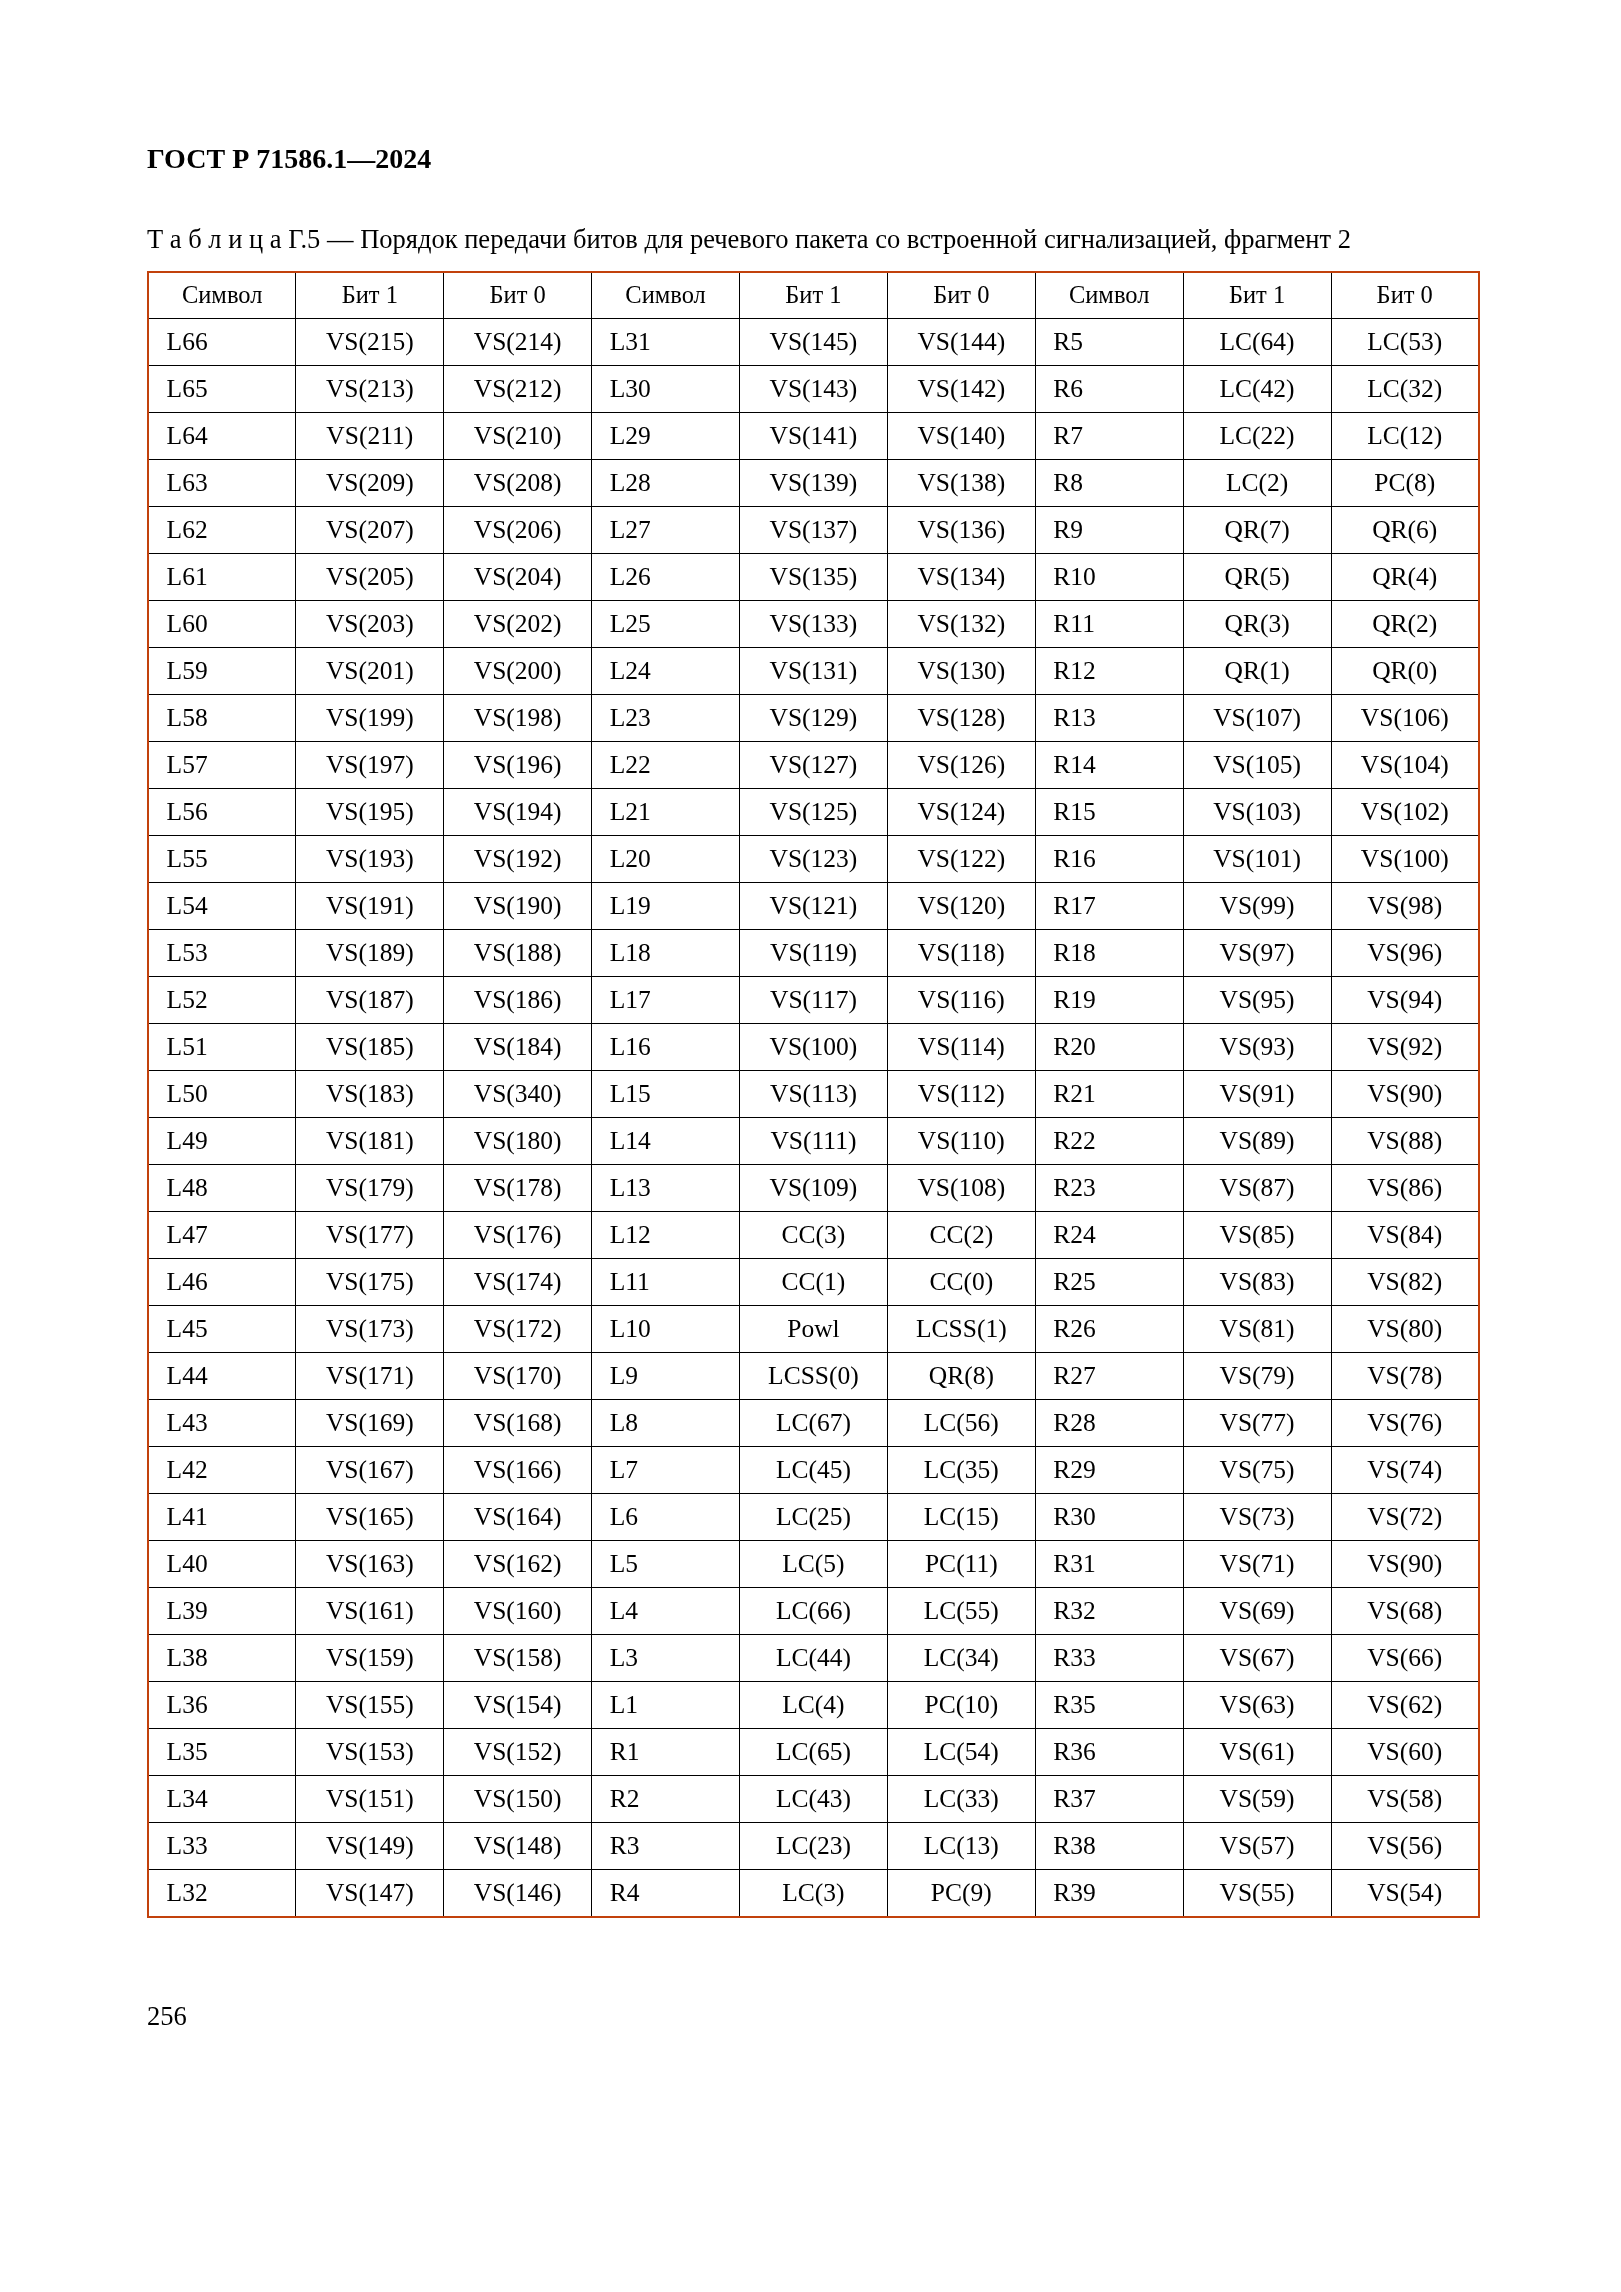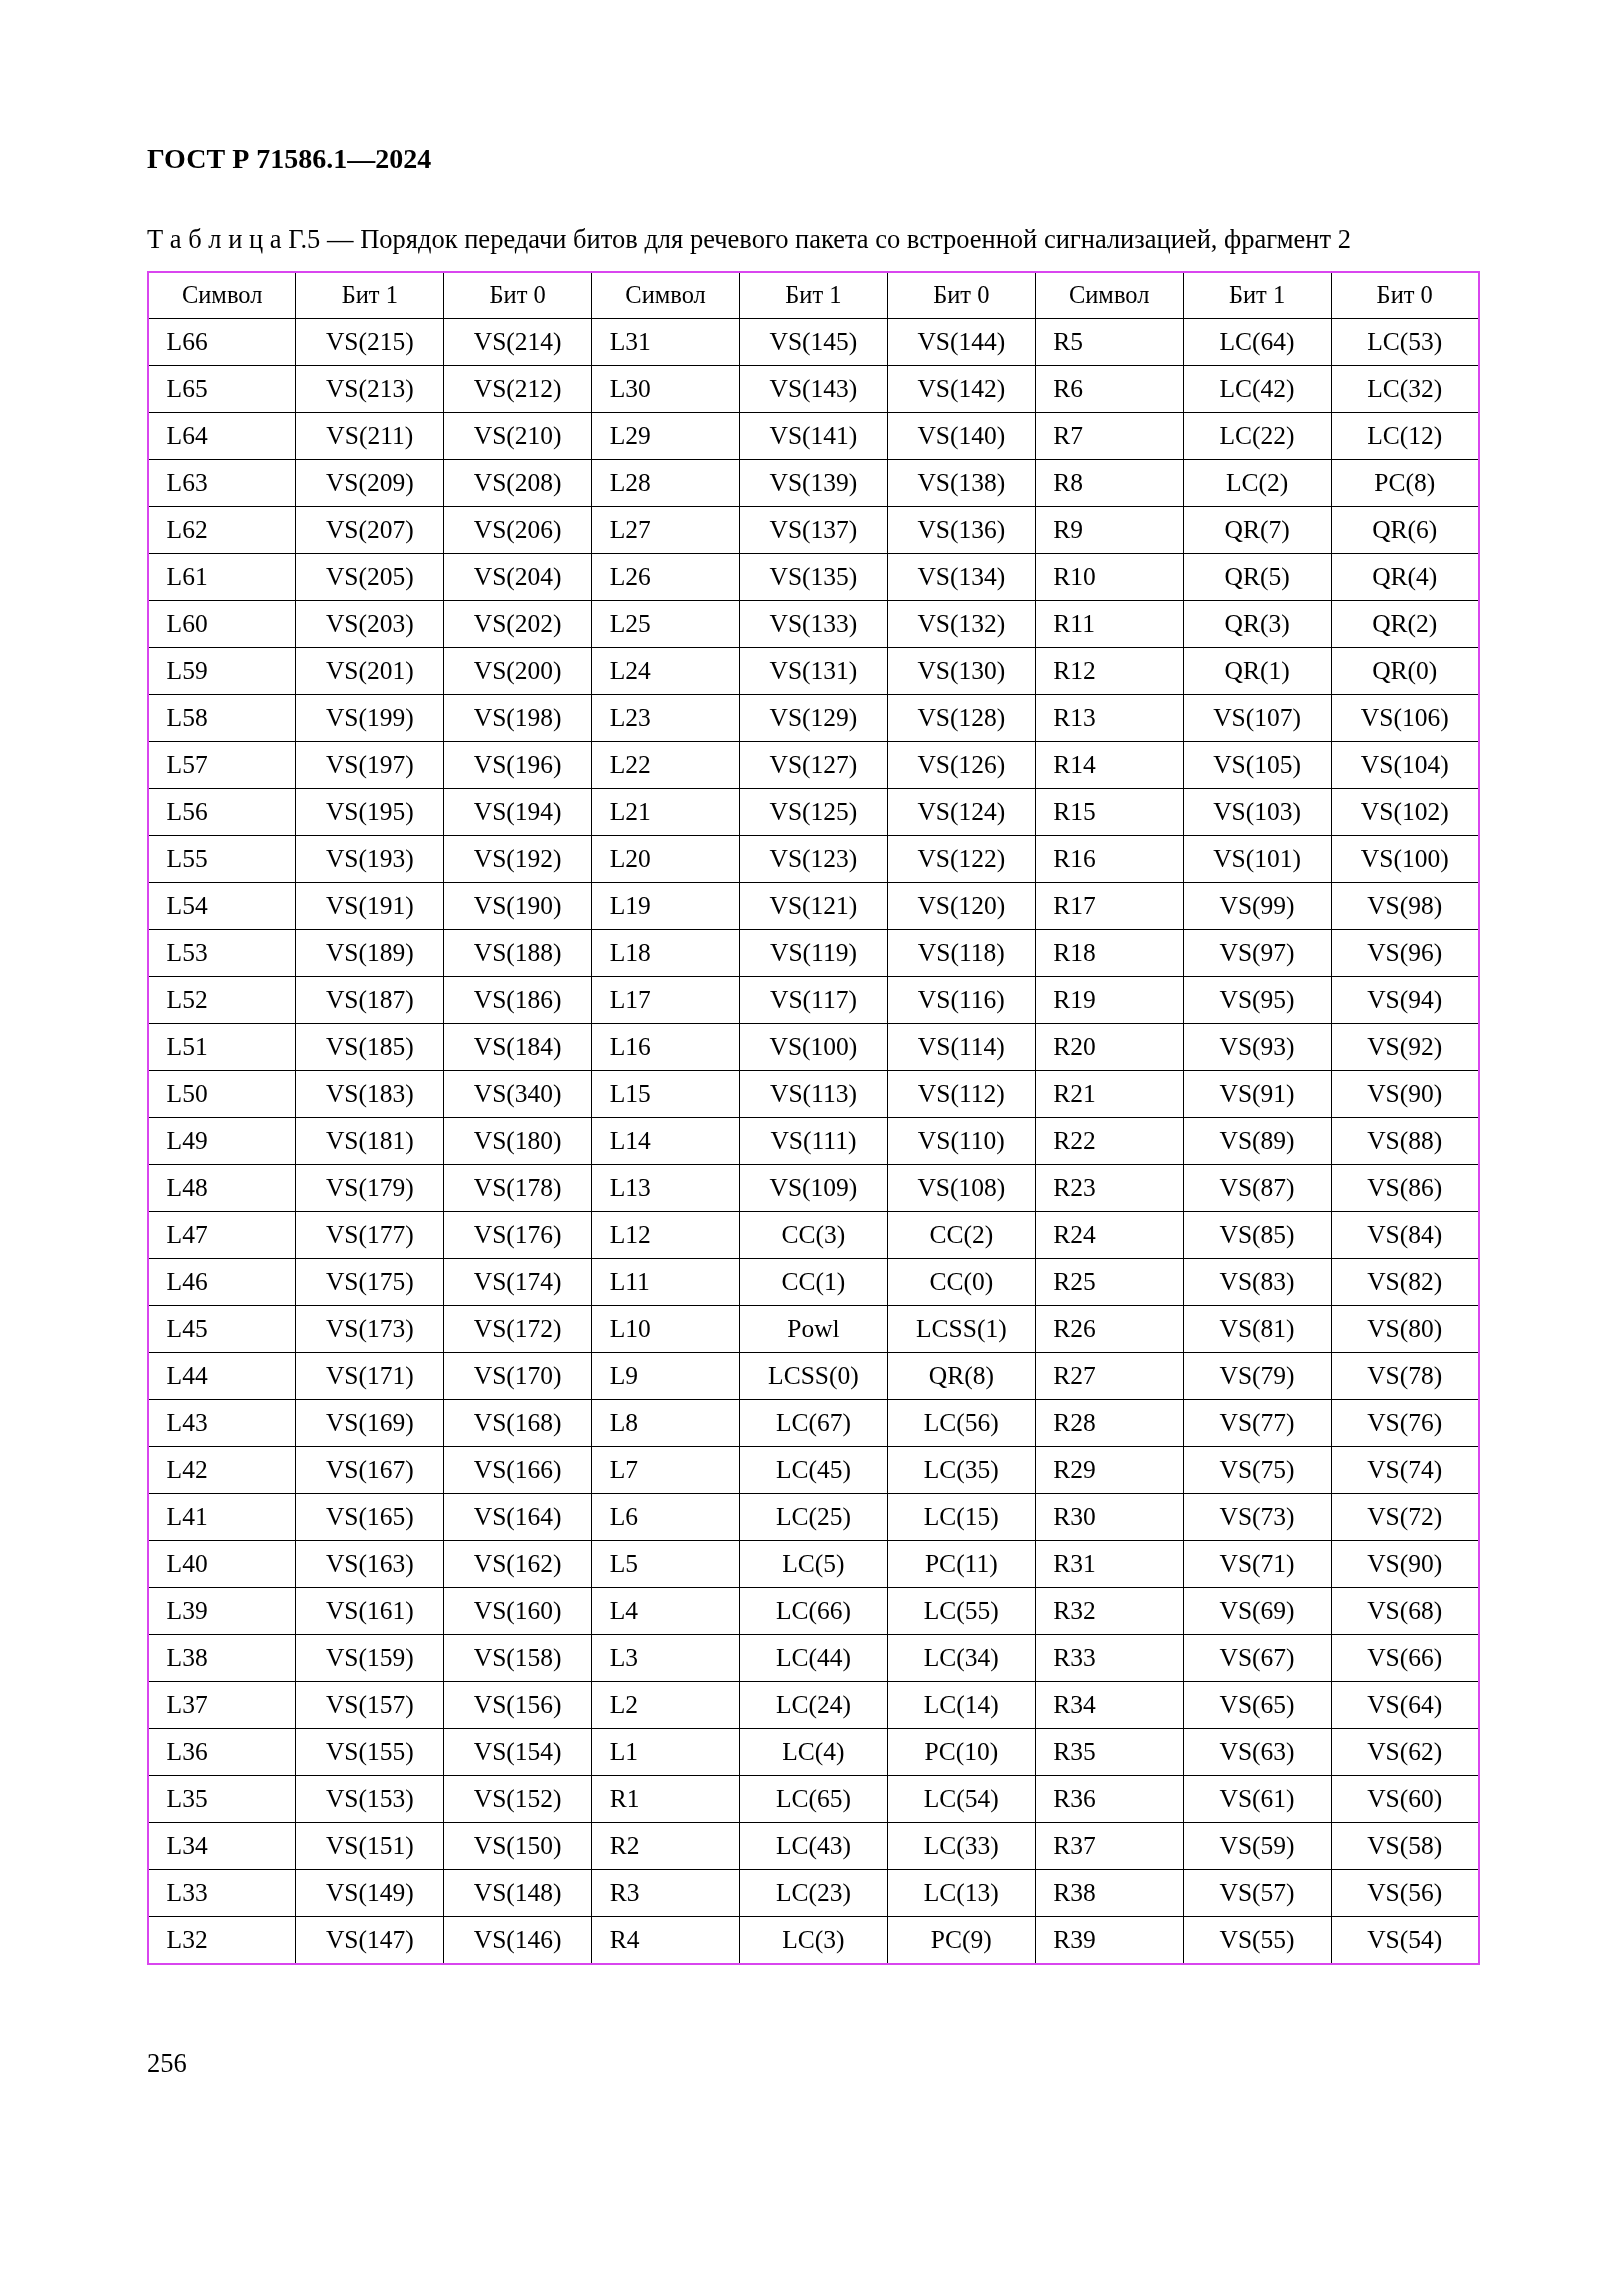--- a/index.html
+++ b/index.html
@@ -28,21 +28,21 @@
   .table-caption {
     font-size: 26.5px;
     line-height: 31px;
     margin: 0 0 15.7px 0;
     white-space: nowrap;
   }
   table.bit-table {
     width: 100%;
     border-collapse: collapse;
     table-layout: fixed;
-    border: 2px solid #d946ef;
+    border: 2px solid #c2410c;
   }
   table.bit-table th,
   table.bit-table td {
     border: 1.5px solid #000;
     font-size: 25.5px;
     height: 47px;
     padding: 0 9.8px;
     box-sizing: border-box;
     overflow: hidden;
     white-space: nowrap;
@@ -403,31 +403,20 @@
           <td class="bit">VS(159)</td>
           <td class="bit">VS(158)</td>
           <td class="sym">L3</td>
           <td class="bit">LC(44)</td>
           <td class="bit">LC(34)</td>
           <td class="sym">R33</td>
           <td class="bit">VS(67)</td>
           <td class="bit">VS(66)</td>
         </tr>
         <tr>
-          <td class="sym">L37</td>
-          <td class="bit">VS(157)</td>
-          <td class="bit">VS(156)</td>
-          <td class="sym">L2</td>
-          <td class="bit">LC(24)</td>
-          <td class="bit">LC(14)</td>
-          <td class="sym">R34</td>
-          <td class="bit">VS(65)</td>
-          <td class="bit">VS(64)</td>
-        </tr>
-        <tr>
           <td class="sym">L36</td>
           <td class="bit">VS(155)</td>
           <td class="bit">VS(154)</td>
           <td class="sym">L1</td>
           <td class="bit">LC(4)</td>
           <td class="bit">PC(10)</td>
           <td class="sym">R35</td>
           <td class="bit">VS(63)</td>
           <td class="bit">VS(62)</td>
         </tr>

